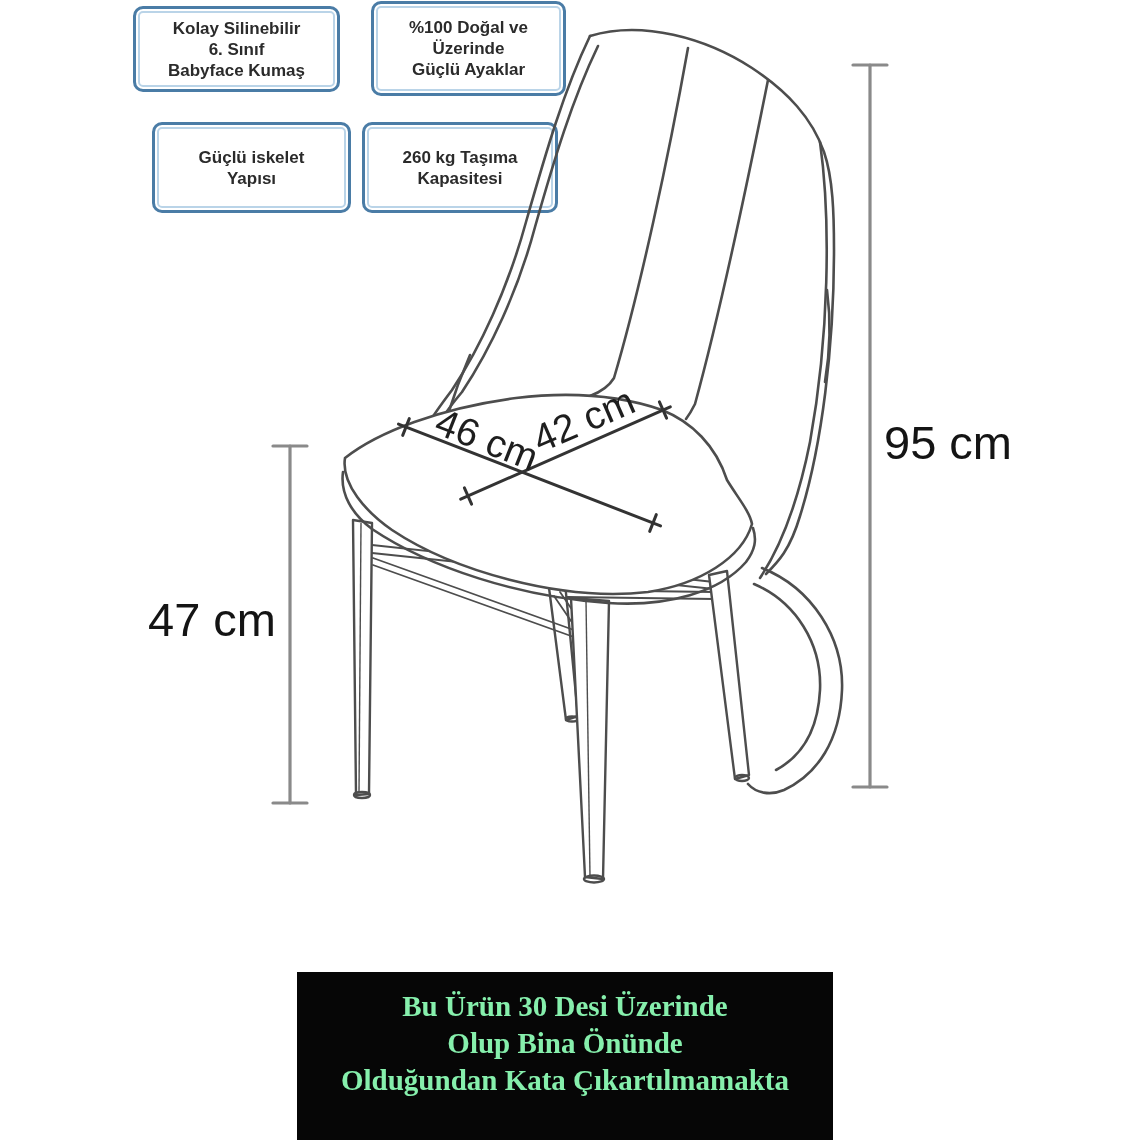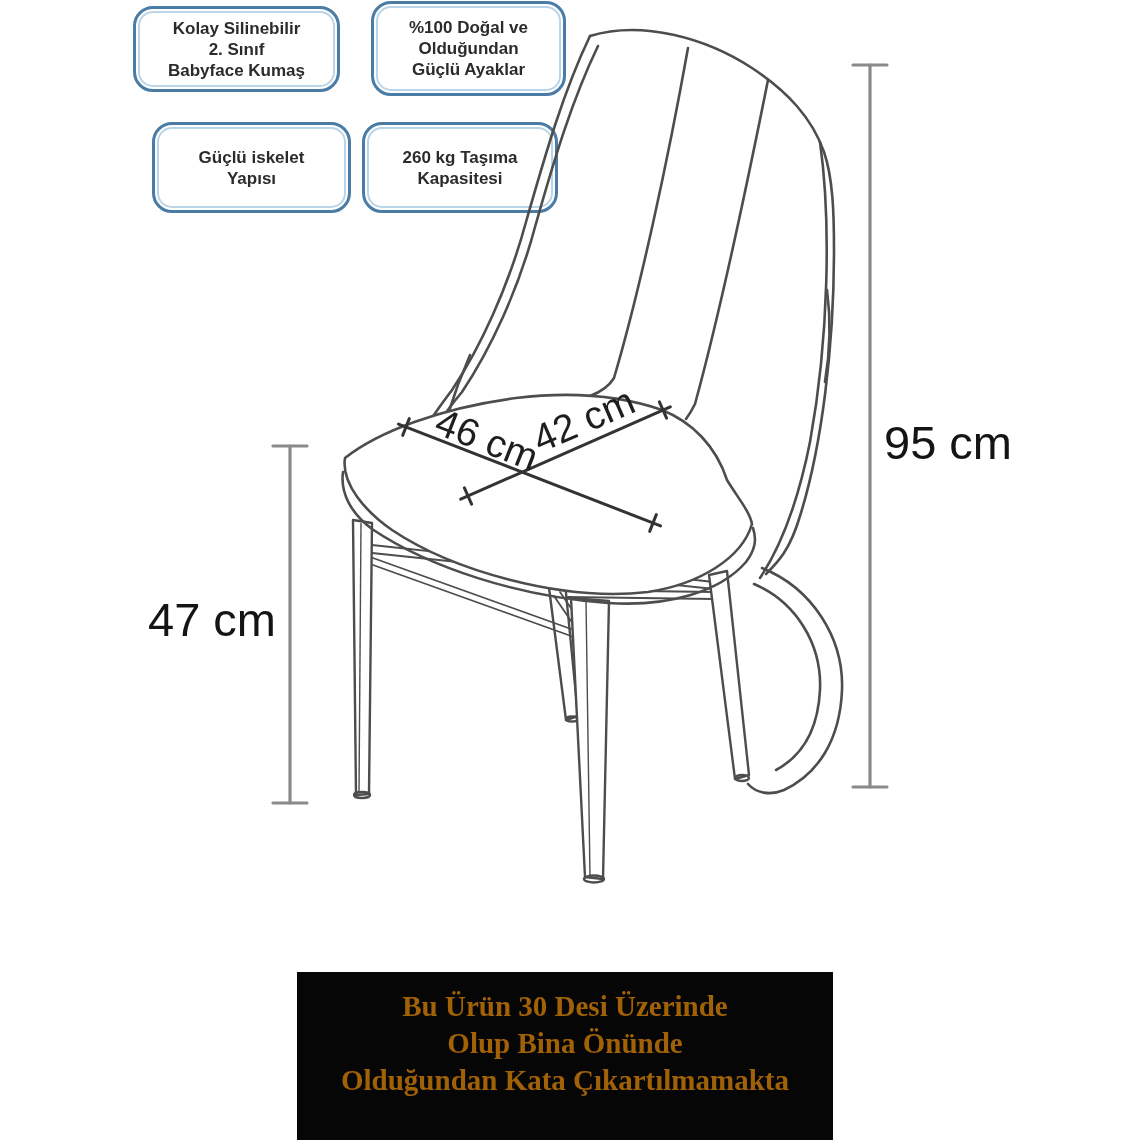--- a/index.html
+++ b/index.html
@@ -3,53 +3,53 @@
 <meta charset="utf-8">
 <style>
   html,body{margin:0;padding:0;background:#ffffff;}
   #stage{
     position:relative;width:1140px;height:1140px;background:#ffffff;overflow:hidden;
     font-family:"Liberation Sans","DejaVu Sans",sans-serif;
   }
   .feature-box{
     position:absolute;
     border:3px solid #4a7ca6;
-    border-radius:20px;
+    border-radius:10px;
     box-shadow:inset 0 0 0 2px #ffffff, inset 0 0 0 4px #bad4e8;
     background:#ffffff;
     display:flex;flex-direction:column;justify-content:center;align-items:center;
     text-align:center;
     color:#2b2b2b;font-weight:700;font-size:17px;line-height:21px;
   }
   .svg-layer{position:absolute;left:0;top:0;width:1140px;height:1140px;}
   .dim-label{fill:#141414;font-size:47px;font-family:"Liberation Sans","DejaVu Sans",sans-serif;}
   .seat-label{fill:#1e1e1e;font-size:39px;font-family:"Liberation Sans","DejaVu Sans",sans-serif;}
   #notice-banner{
     position:absolute;left:297px;top:972px;width:536px;height:168px;
-    background:#060606;color:#a16207;
+    background:#060606;color:#86efac;
     display:flex;flex-direction:column;justify-content:flex-start;align-items:center;
     padding-top:16px;box-sizing:border-box;
     font-family:"Liberation Serif","DejaVu Serif",serif;
     font-weight:700;font-size:29px;line-height:37px;text-align:center;
   }
 </style>
 </head>
 <body>
 
 <div id="stage">
 
   <div class="feature-box" style="left:133px;top:6px;width:201px;height:80px;">
     <div>Kolay Silinebilir</div>
-    <div>2. Sınıf</div>
+    <div>6. Sınıf</div>
     <div>Babyface Kumaş</div>
   </div>
 
   <div class="feature-box" style="left:371px;top:1px;width:189px;height:89px;">
     <div>%100 Doğal ve</div>
-    <div>Olduğundan</div>
+    <div>Üzerinde</div>
     <div>Güçlü Ayaklar</div>
   </div>
 
   <div class="feature-box" style="left:152px;top:122px;width:193px;height:85px;">
     <div>Güçlü iskelet</div>
     <div>Yapısı</div>
   </div>
 
   <div class="feature-box" style="left:362px;top:122px;width:190px;height:85px;">
     <div>260 kg Taşıma</div>

